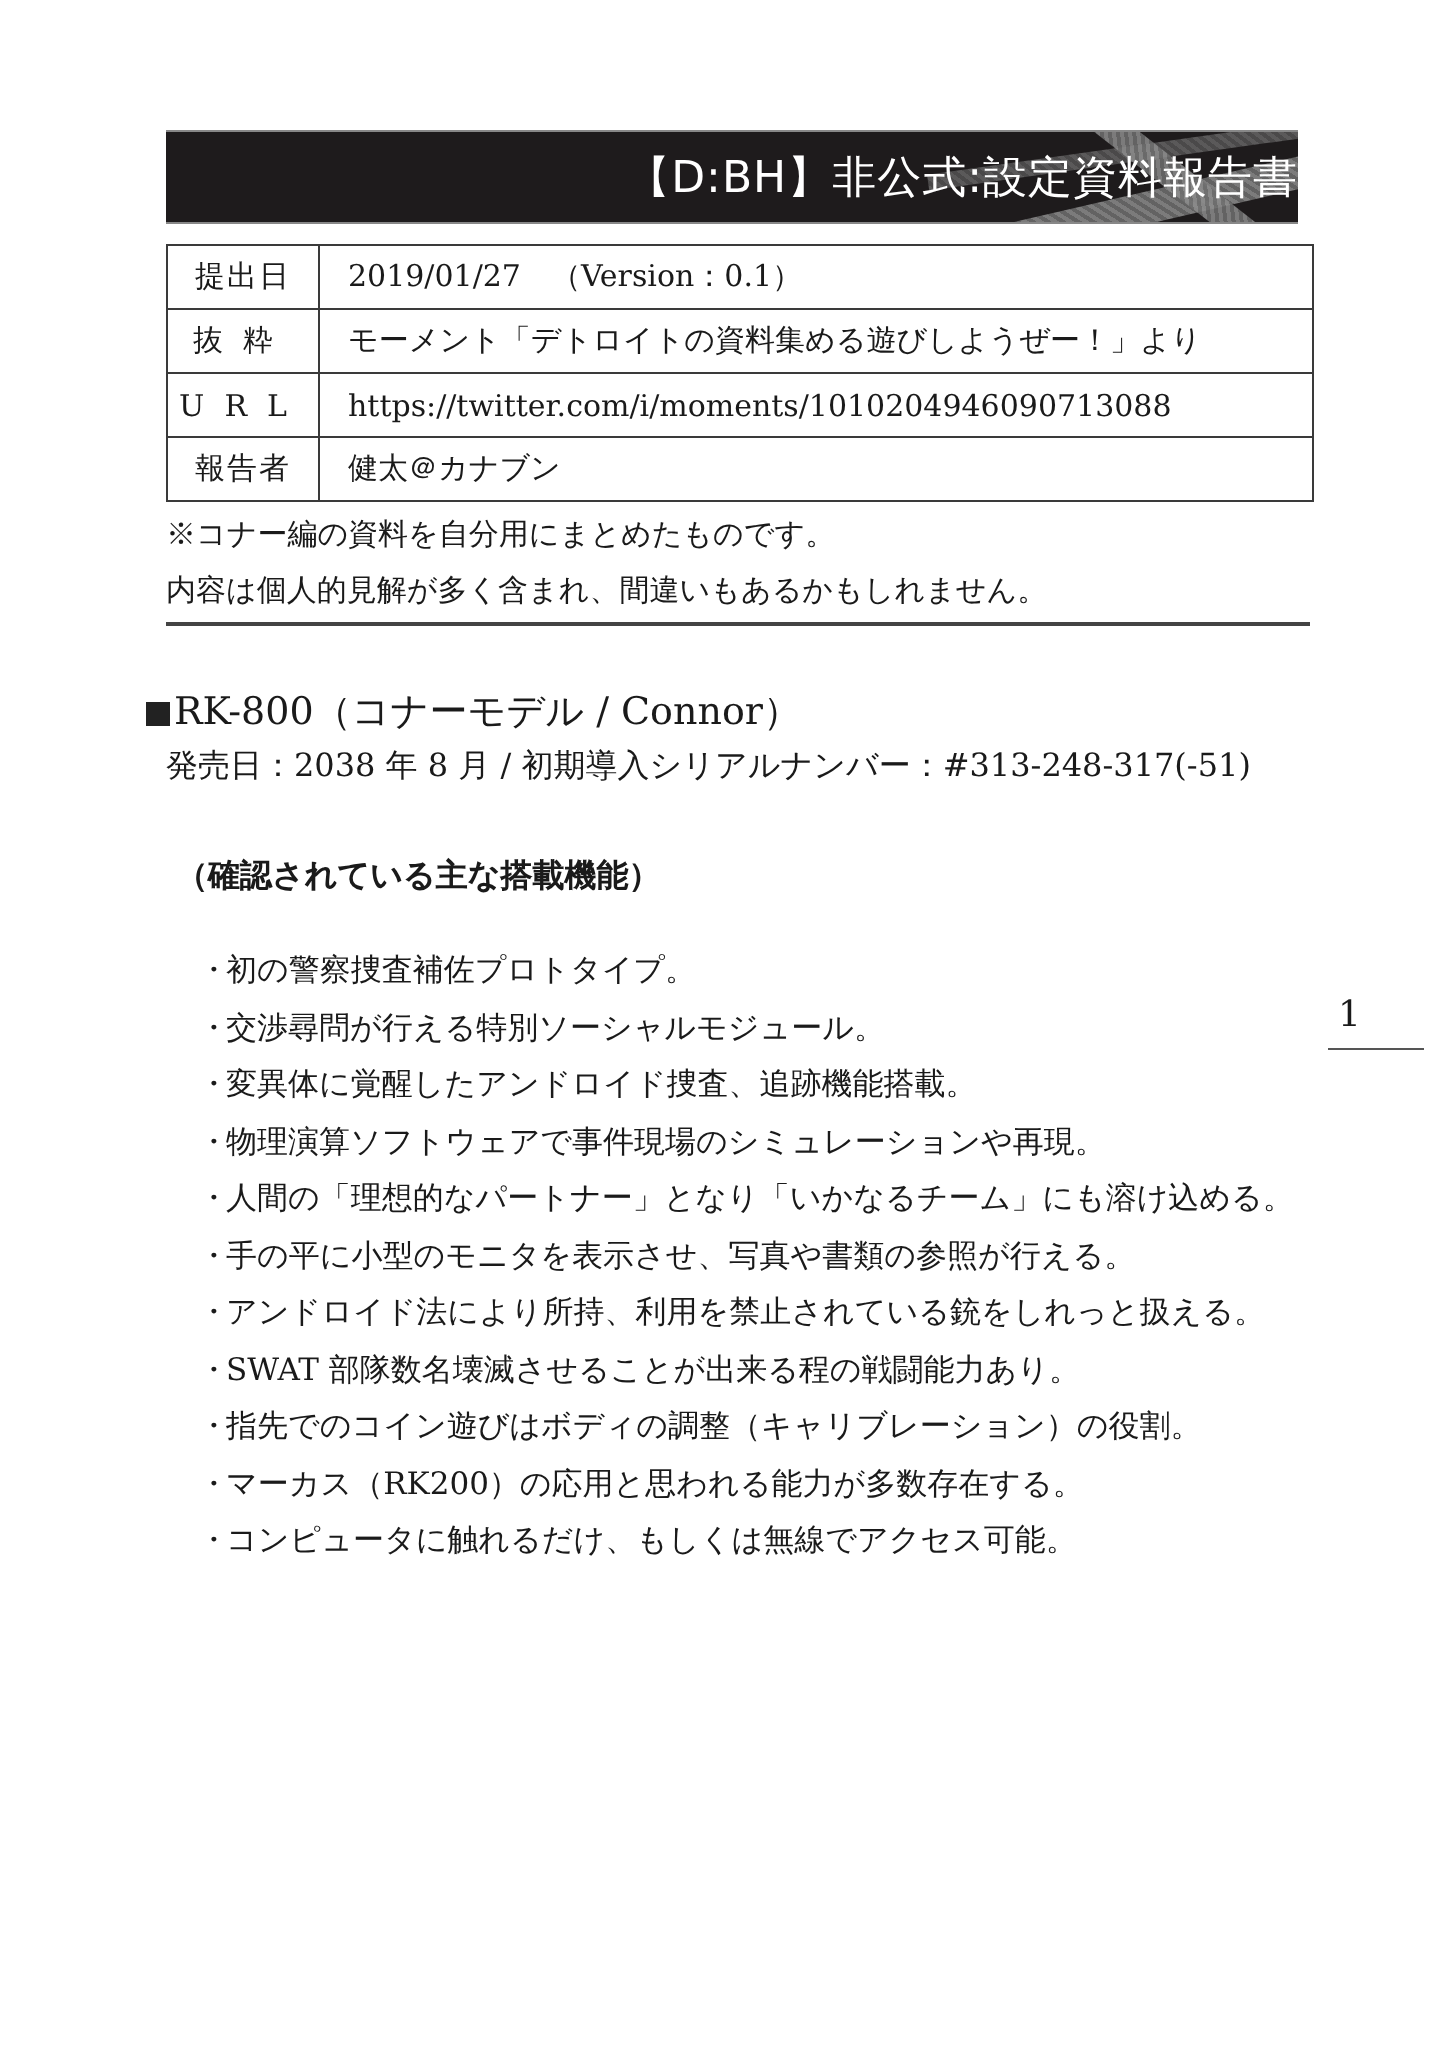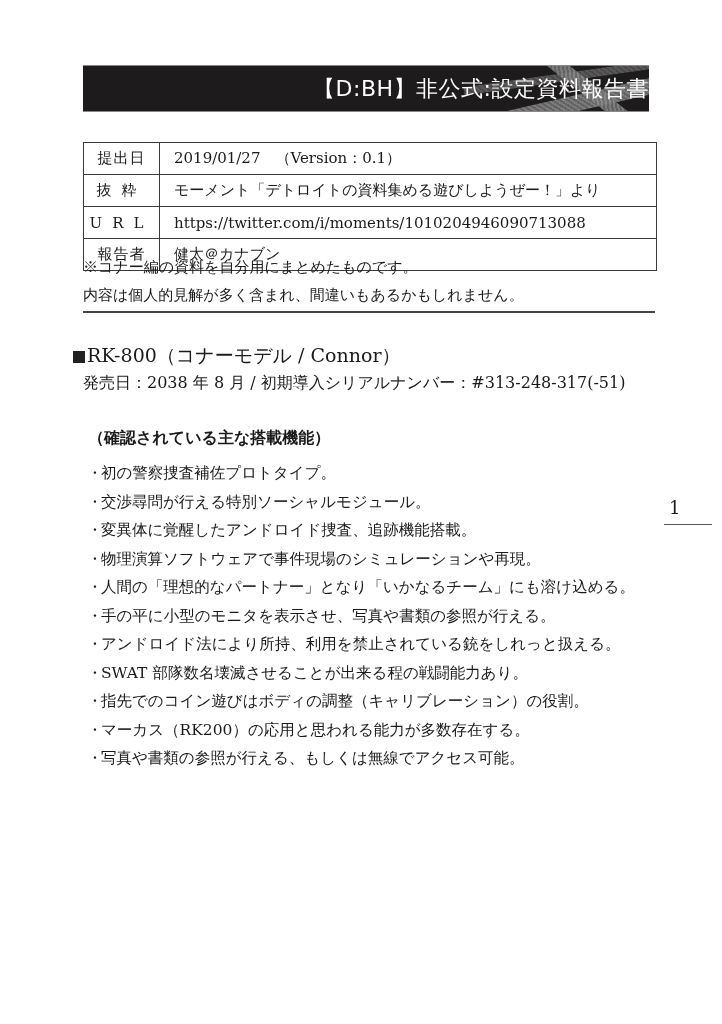--- a/index.html
+++ b/index.html
@@ -20,32 +20,31 @@
   .banner .s2 { left:420px; top:16px; transform:rotate(38deg); width:170px; height:14px; }
   .banner .s3 { left:380px; top:6px; transform:rotate(-8deg); width:220px; height:8px; opacity:0.55; }
   .banner-title {
     position:absolute; left:0; right:0; top:8px; text-align:right;
     font-family:"DejaVu Sans","Liberation Sans",sans-serif; font-size:22px; color:#ffffff;
     letter-spacing:0.5px; z-index:2; padding-left:40px;
   }
   table.meta {
     position:absolute; left:83px; top:122px; width:574px; border-collapse:collapse;
     font-size:15px;
-    margin-top:20px;
   }
   table.meta td { border:1px solid #3a3a3a; height:31px; padding:0 0 0 14px; white-space:nowrap; }
   table.meta td.k { width:75px; padding:0; text-align:center; letter-spacing:1px; }
   table.meta td.k.spread { letter-spacing:10px; }
   .note { position:absolute; left:83px; font-size:15px; }
   .rule { position:absolute; left:83px; width:572px; height:0; border-top:2px solid #444; top:311px; }
   .h1 { position:absolute; left:73px; top:343px; font-size:19px; }
   .h1 .sq { display:inline-block; width:12px; height:12px; background:#222; margin-right:2px; vertical-align:-1px; }
   .h2 { position:absolute; left:83px; top:373px; font-size:16px; }
   .h3 { position:absolute; left:88px; top:428px; font-size:16px; font-weight:bold; }
-  .list { position:absolute; left:83px; top:455px; margin:4px; padding:0; list-style:none; font-size:15.5px; }
+  .list { position:absolute; left:83px; top:455px; margin:16px; padding:0; list-style:none; font-size:15.5px; }
   .list li { height:28.5px; line-height:28.5px; white-space:nowrap; }
   .list li .dot { display:inline-block; width:14px; }
   .pageno { position:absolute; left:664px; top:497px; width:48px; text-align:left; padding-left:5px; font-size:18px; }
   .pagerule { position:absolute; left:664px; top:524px; width:48px; border-top:1.5px solid #555; }
 </style>
 </head>
 <body>
 
 <div class="banner">
   <div class="stripe s3"></div>
@@ -87,17 +86,17 @@
   <li><span class="dot">・</span><span>初の警察捜査補佐プロトタイプ。</span></li>
   <li><span class="dot">・</span><span>交渉尋問が行える特別ソーシャルモジュール。</span></li>
   <li><span class="dot">・</span><span>変異体に覚醒したアンドロイド捜査、追跡機能搭載。</span></li>
   <li><span class="dot">・</span><span>物理演算ソフトウェアで事件現場のシミュレーションや再現。</span></li>
   <li><span class="dot">・</span><span>人間の「理想的なパートナー」となり「いかなるチーム」にも溶け込める。</span></li>
   <li><span class="dot">・</span><span>手の平に小型のモニタを表示させ、写真や書類の参照が行える。</span></li>
   <li><span class="dot">・</span><span>アンドロイド法により所持、利用を禁止されている銃をしれっと扱える。</span></li>
   <li><span class="dot">・</span><span>SWAT 部隊数名壊滅させることが出来る程の戦闘能力あり。</span></li>
   <li><span class="dot">・</span><span>指先でのコイン遊びはボディの調整（キャリブレーション）の役割。</span></li>
   <li><span class="dot">・</span><span>マーカス（RK200）の応用と思われる能力が多数存在する。</span></li>
-  <li><span class="dot">・</span><span>写真や書類の参照が行える、もしくは無線でアクセス可能。</span></li>
+  <li><span class="dot">・</span><span>コンピュータに触れるだけ、もしくは無線でアクセス可能。</span></li>
 </ul>
 
 <div class="pageno">1</div>
 <div class="pagerule"></div>
 
 </body></html>

